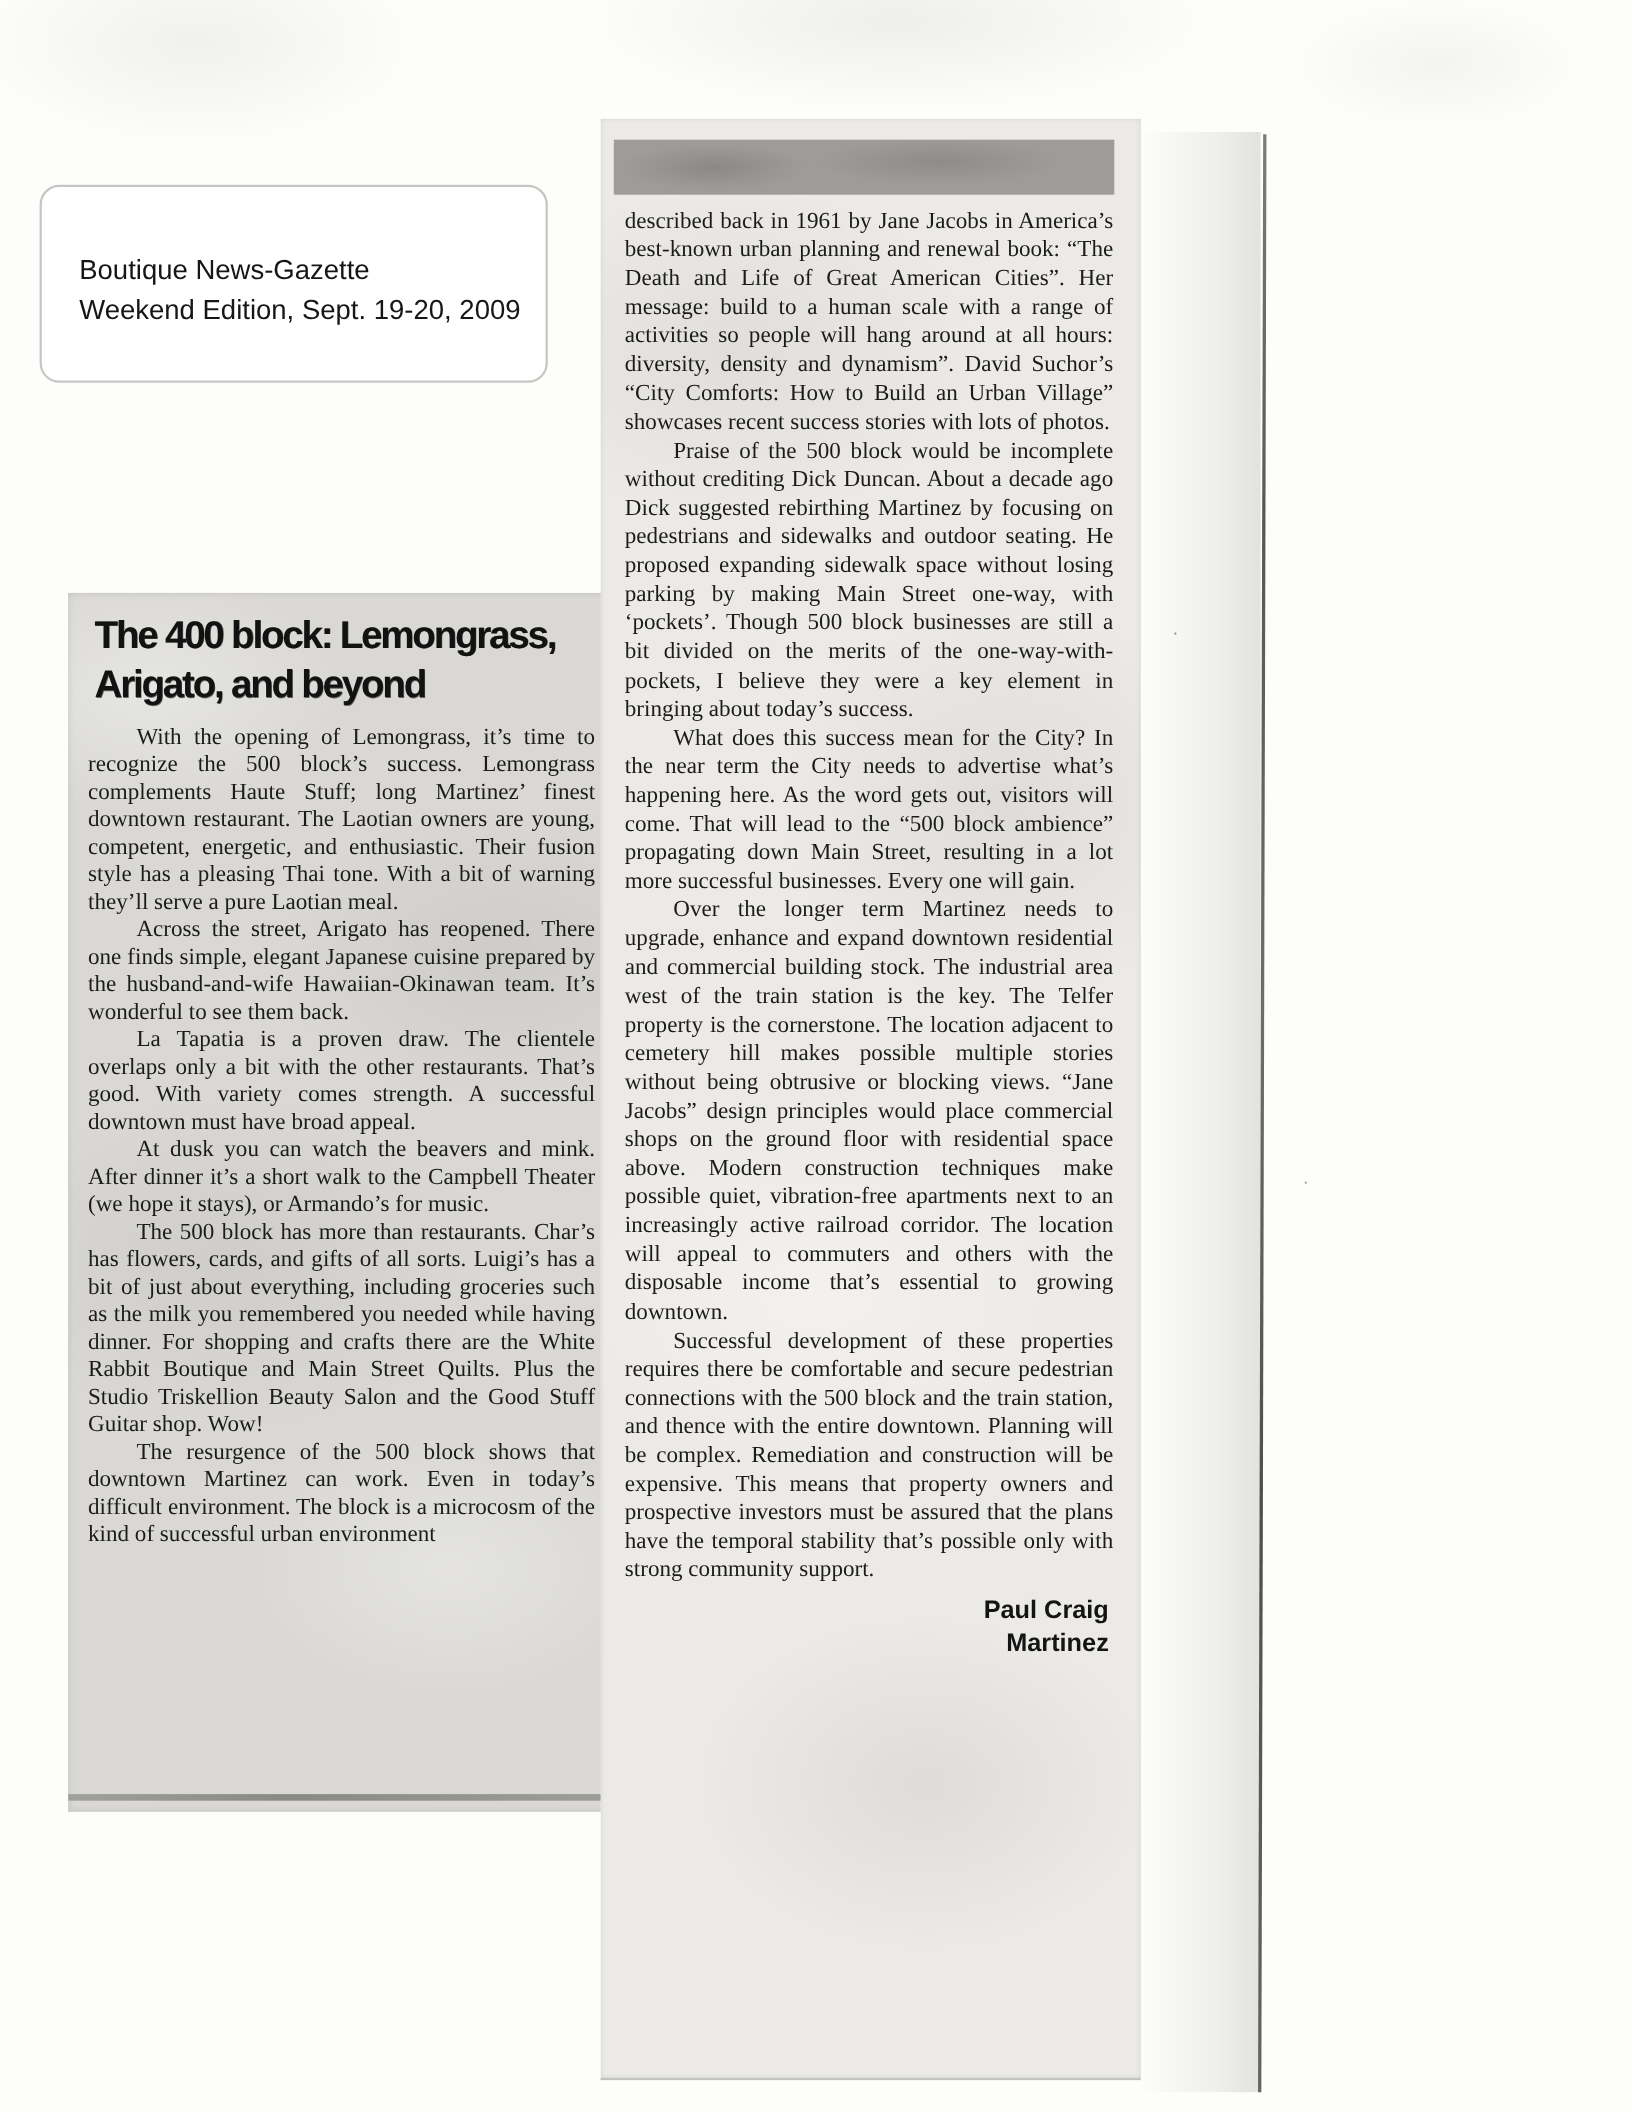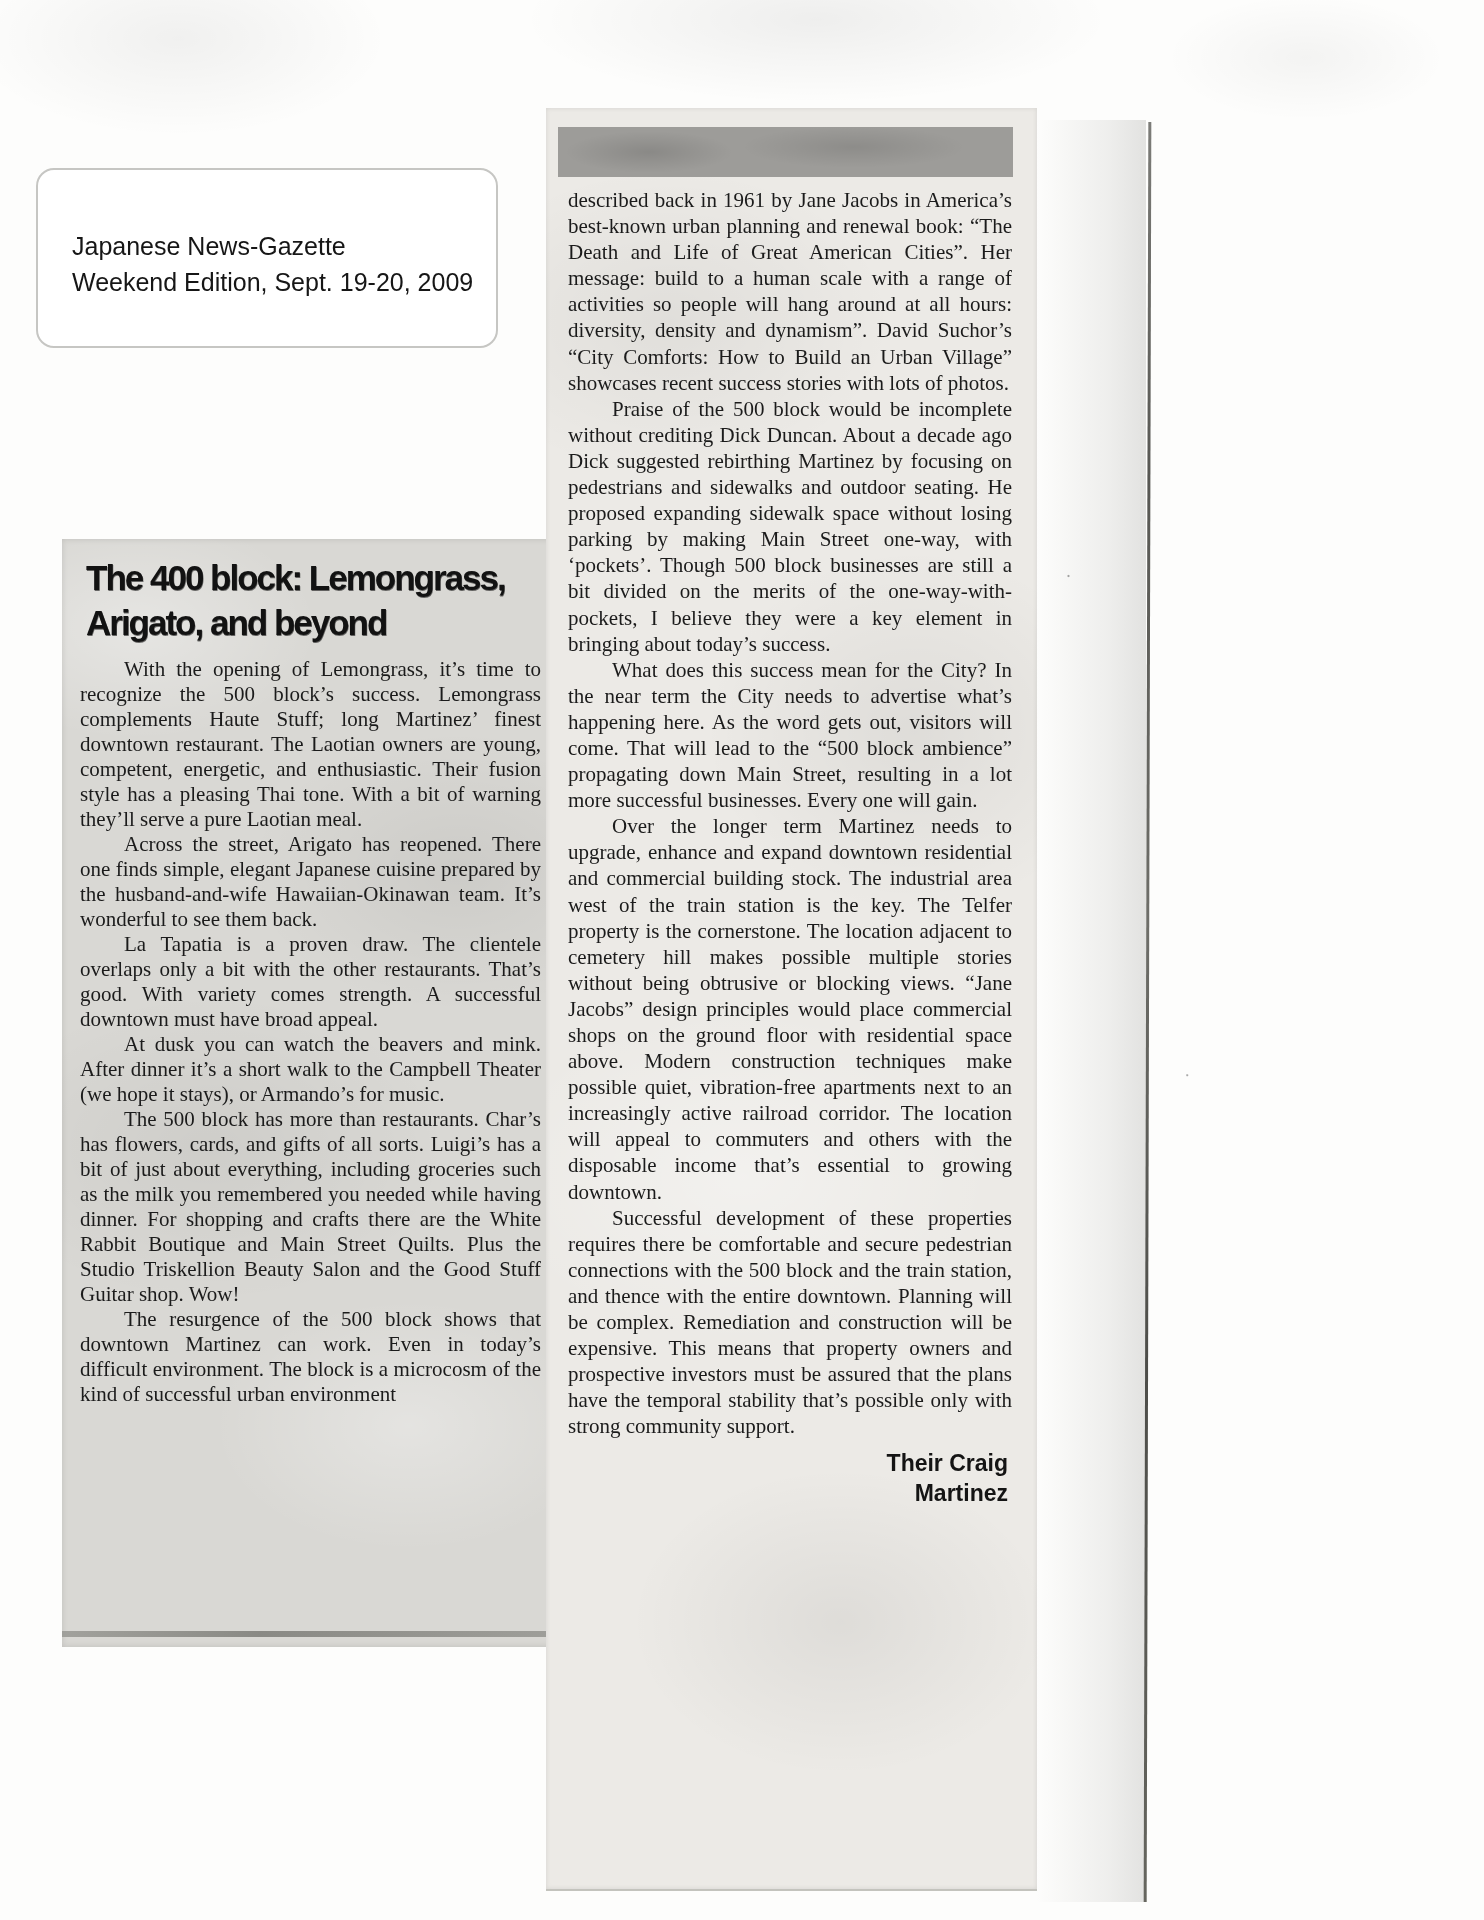--- a/index.html
+++ b/index.html
@@ -141,21 +141,21 @@
       #7c7c78, #575753 20%, #6e6e69 45%, #4d4d49 70%, #66665f);
     transform: rotate(0.15deg);
   }
 </style>
 </head>
 <body>
 
 <div class="page">
 
   <div class="header-card">
-    <div>Japanese News-Gazette</div>
+    <div>Boutique News-Gazette</div>
     <div>Weekend Edition, Sept. 19-20, 2009</div>
   </div>
 
   <div class="clipping-left">
     <div class="headline">
       <div>The 400 block: Lemongrass,</div>
       <div>Arigato, and beyond</div>
     </div>
     <div class="clip-body">
       <p class="para">With the opening of Lemongrass, it’s time to recognize the 500 block’s success. Lemongrass complements Haute Stuff; long Martinez’ finest downtown restaurant. The Laotian owners are young, competent, energetic, and enthusiastic. Their fusion style has a pleasing Thai tone. With a bit of warning they’ll serve a pure Laotian meal.</p>
@@ -169,21 +169,21 @@
 
   <div class="strip-right">
     <div class="scan-bar"></div>
     <div class="strip-body">
       <p class="para no-indent">described back in 1961 by Jane Jacobs in America’s best-known urban planning and renewal book: “The Death and Life of Great American Cities”. Her message: build to a human scale with a range of activities so people will hang around at all hours: diversity, density and dynamism”. David Suchor’s “City Comforts: How to Build an Urban Village” showcases recent success stories with lots of photos.</p>
       <p class="para">Praise of the 500 block would be incomplete without crediting Dick Duncan. About a decade ago Dick suggested rebirthing Martinez by focusing on pedestrians and sidewalks and outdoor seating. He proposed expanding sidewalk space without losing parking by making Main Street one-way, with ‘pockets’. Though 500 block businesses are still a bit divided on the merits of the one-way-with-pockets, I believe they were a key element in bringing about today’s success.</p>
       <p class="para">What does this success mean for the City? In the near term the City needs to advertise what’s happening here. As the word gets out, visitors will come. That will lead to the “500 block ambience” propagating down Main Street, resulting in a lot more successful businesses. Every one will gain.</p>
       <p class="para">Over the longer term Martinez needs to upgrade, enhance and expand downtown residential and commercial building stock. The industrial area west of the train station is the key. The Telfer property is the cornerstone. The location adjacent to cemetery hill makes possible multiple stories without being obtrusive or blocking views. “Jane Jacobs” design principles would place commercial shops on the ground floor with residential space above. Modern construction techniques make possible quiet, vibration-free apartments next to an increasingly active railroad corridor. The location will appeal to commuters and others with the disposable income that’s essential to growing downtown.</p>
       <p class="para">Successful development of these properties requires there be comfortable and secure pedestrian connections with the 500 block and the train station, and thence with the entire downtown. Planning will be complex. Remediation and construction will be expensive. This means that property owners and prospective investors must be assured that the plans have the temporal stability that’s possible only with strong community support.</p>
       <div class="signature">
-        <div>Their Craig</div>
+        <div>Paul Craig</div>
         <div>Martinez</div>
       </div>
     </div>
   </div>
 
   <div class="scan-shadow-band"></div>
   <div class="fold-line"></div>
 
 </div>
 

